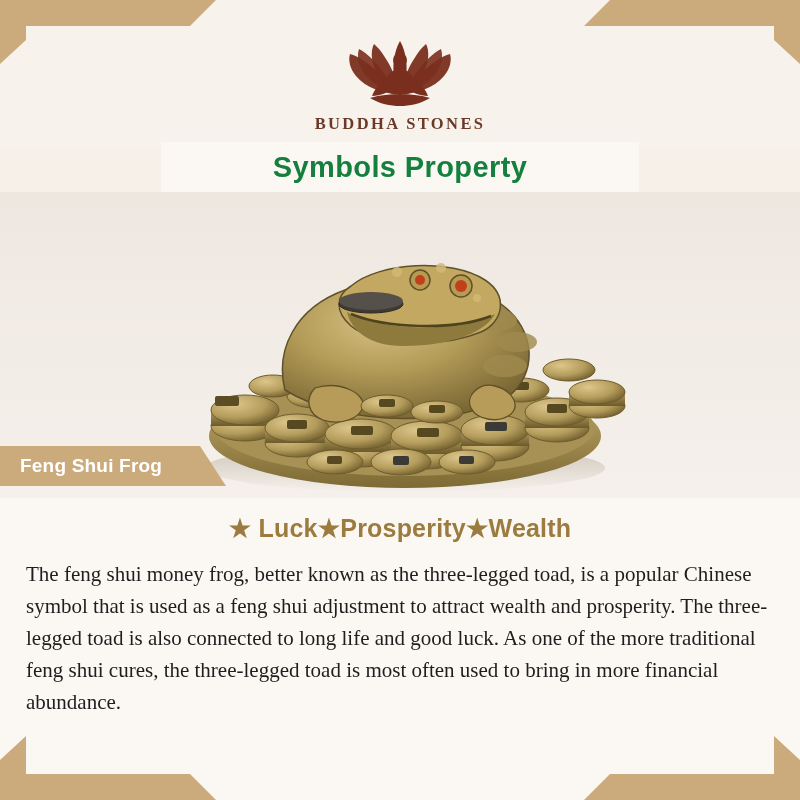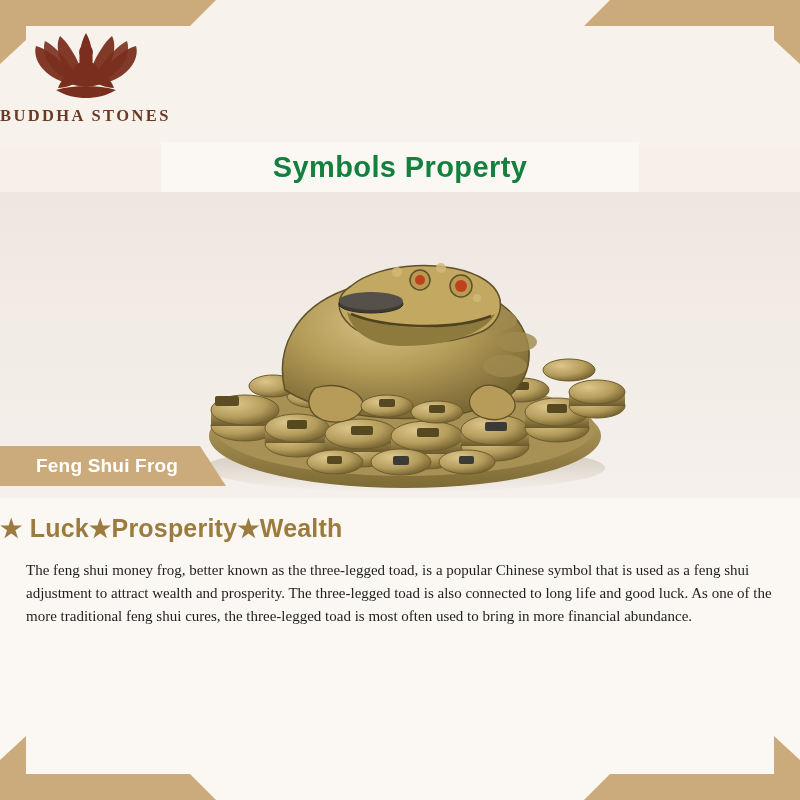--- a/index.html
+++ b/index.html
@@ -87,22 +87,23 @@
 
   
   .header {
     position: absolute;
     top: 0; left: 0;
     width: 800px;
     height: 148px;
     background: #f8f2ec;
     display: flex;
     flex-direction: column;
+    align-items: center;
     justify-content: flex-start;
-    padding-top: 24px;
+    padding-top: 32px;
     box-sizing: border-box;
     z-index: 3;
   }
   .logo-mark {
     width: 172px;
     height: 80px;
     display: block;
   }
   .brand-name {
     margin-top: 2px;
@@ -171,44 +172,45 @@
     background: #cbab7c;
     clip-path: polygon(0 0, 200px 0, 226px 40px, 0 40px);
     display: flex;
     align-items: center;
     z-index: 7;
   }
   .ribbon-text {
     color: #ffffff;
     font-size: 19px;
     font-weight: bold;
-    padding-left: 36px;
+    padding-left: 20px;
     letter-spacing: 0.2px;
   }
 
   
   .body-sec {
     position: absolute;
     top: 498px;
     left: 0;
     width: 800px;
     height: 302px;
     background: #fbf8f4;
     z-index: 2;
   }
   .tagline {
     margin-top: 16px;
+    text-align: center;
     font-size: 25px;
     font-weight: bold;
     color: #9c7b3f;
     letter-spacing: 0.2px;
   }
   .paragraph {
     margin: 16px 24px 12px 26px;
-    font-size: 15px;
+    font-size: 21px;
     line-height: 1.52;
     color: #1e1e1e;
     font-family: "Liberation Serif", serif;
     text-align: left;
   }
   .footer-strip {
     position: absolute;
     left: 0;
     bottom: 0;
     width: 800px;

